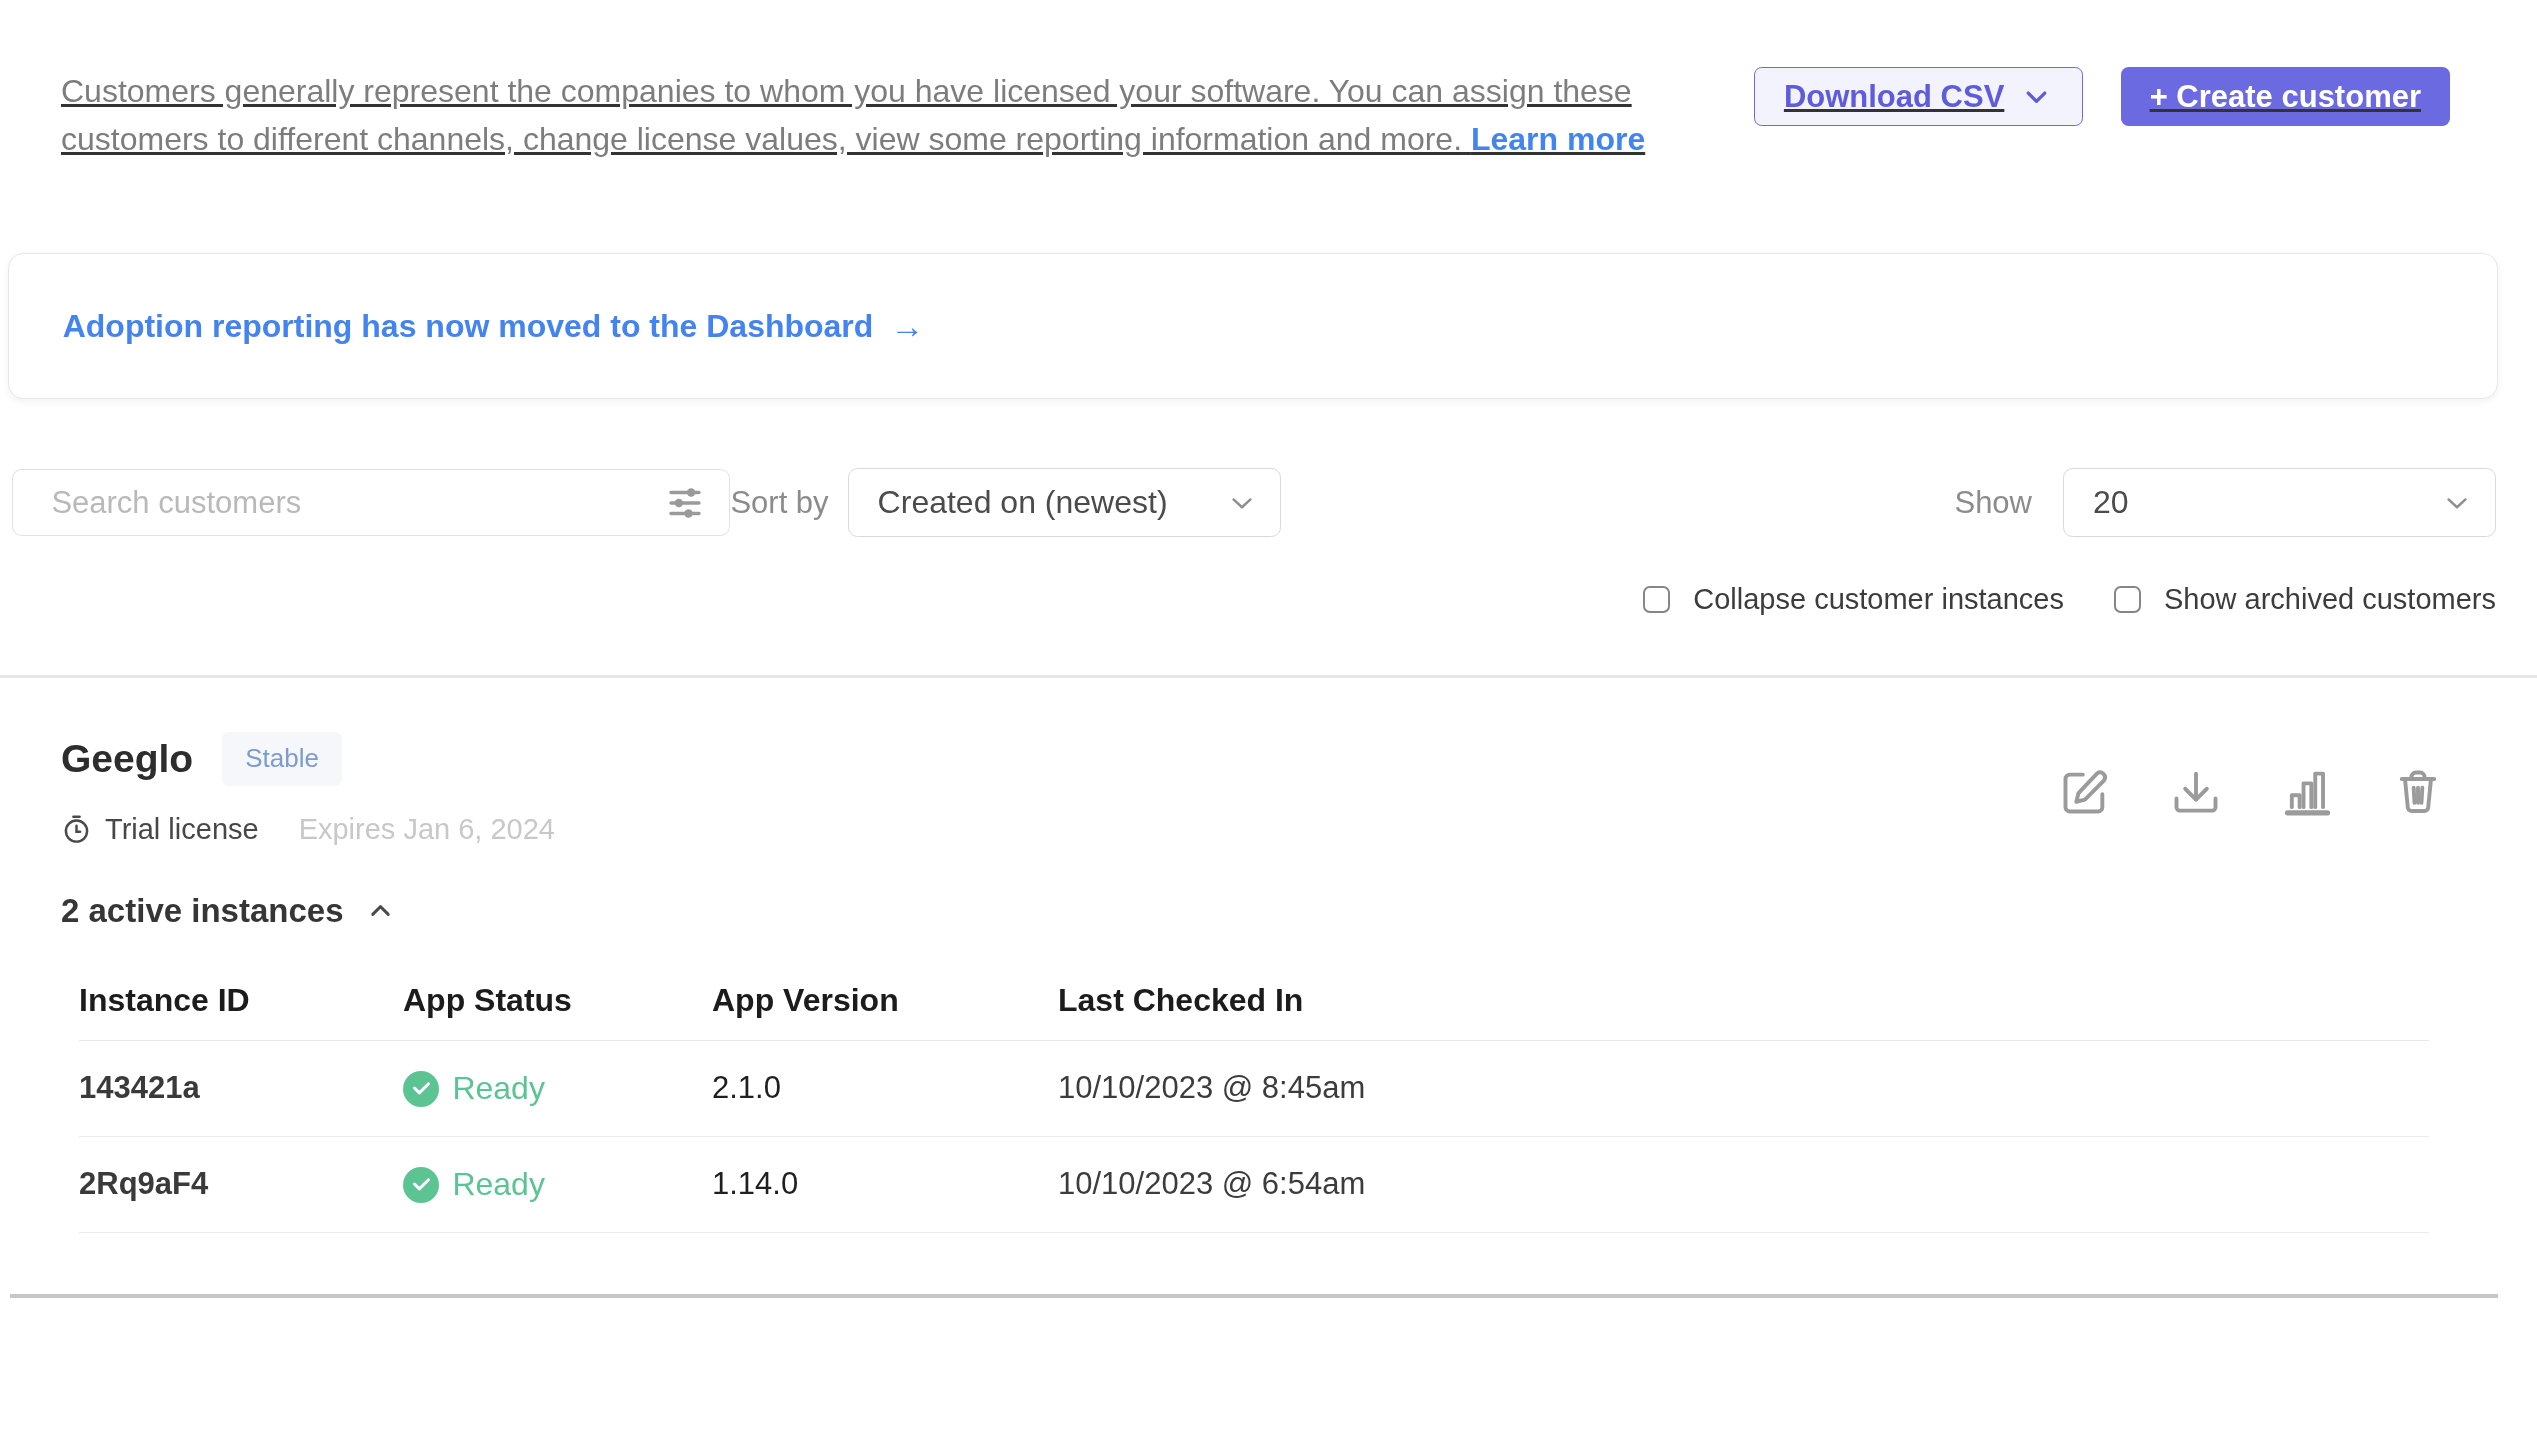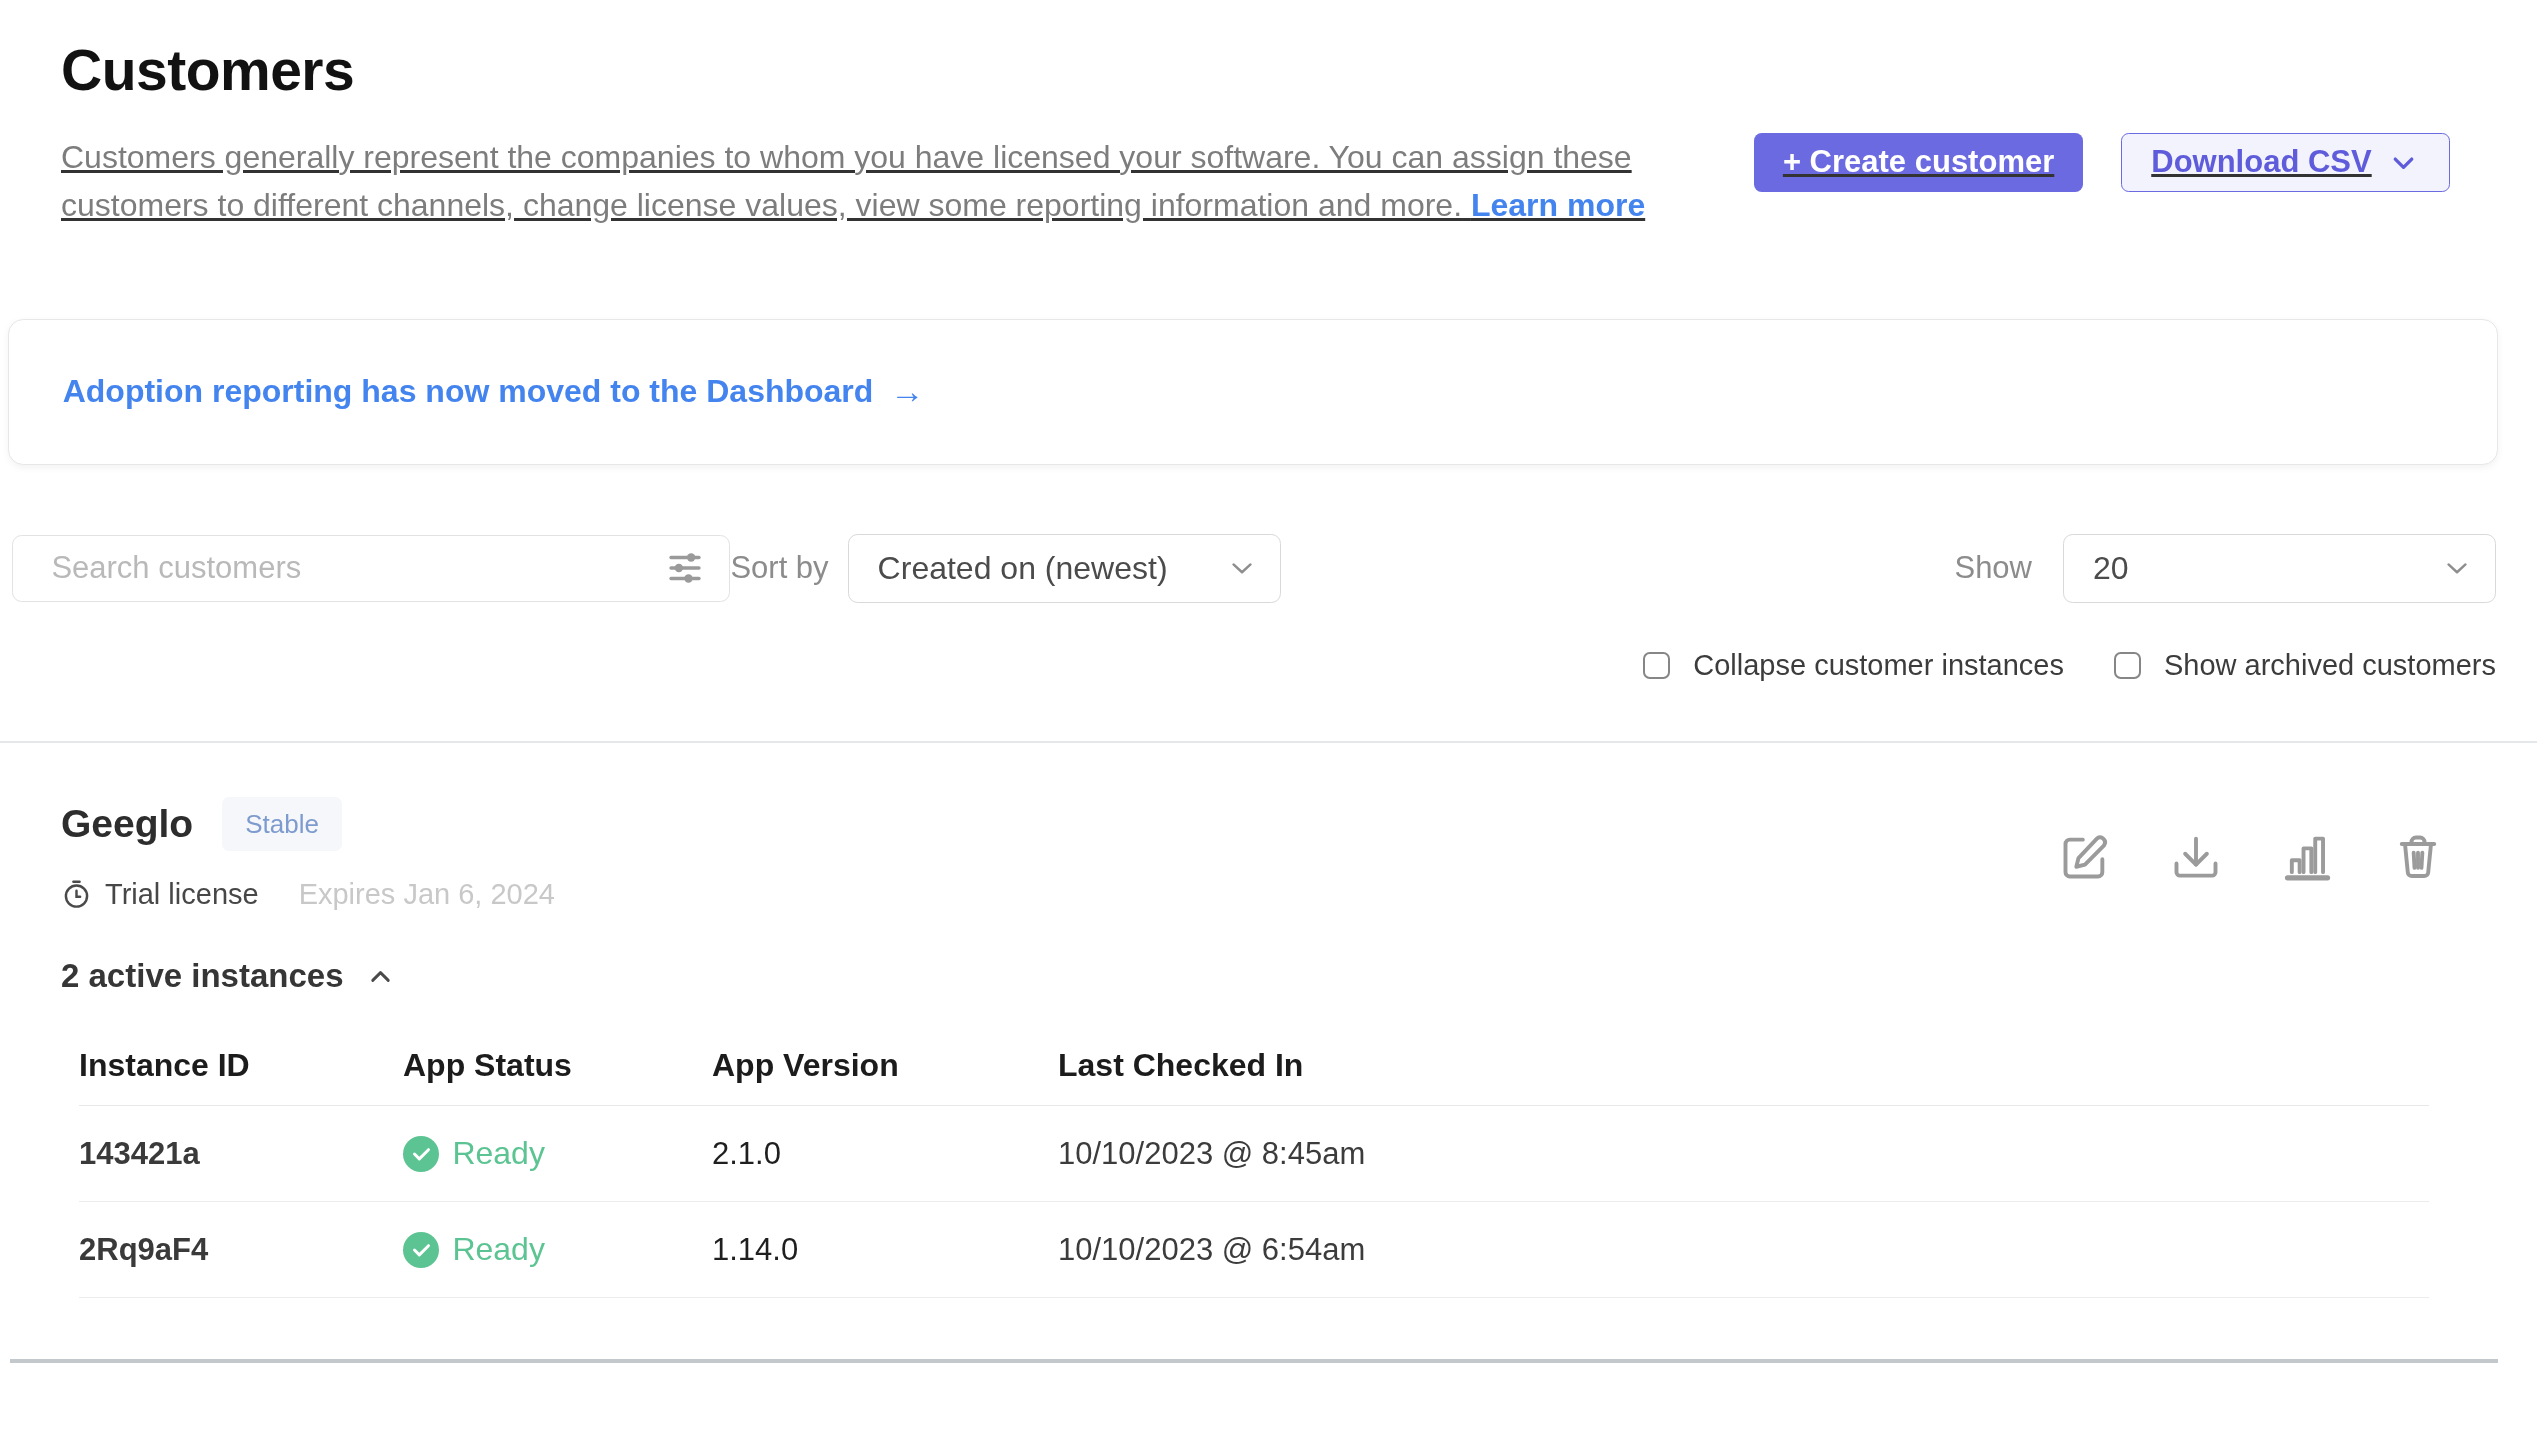--- a/index.html
+++ b/index.html
@@ -84,34 +84,33 @@
   .status-text { font-size:32px; color:#5cc492; }
 
   .bottom-divider { margin:61px 40px 0 9.6px; height:3.8px; background:#c3c8cd; border:none; }
 </style>
 </head>
 <body>
 
 <div class="page">
 
   <header class="page-header">
-    <h1 class="page-title">Customers</h1>
     <div class="header-row">
       <p class="description">
         <span>Customers generally represent the companies to whom you have licensed your software. You can assign these customers to different channels, change license values, view some reporting information and more.</span>
         <a class="link">Learn more</a>
       </p>
       <div class="header-actions">
-        <button class="btn btn-primary">+ Create customer</button>
         <button class="btn btn-secondary">
           <span>Download CSV</span>
           <svg width="33" height="33" viewBox="0 0 24 24" fill="none" stroke="#5f5cdc" stroke-width="2.4" stroke-linecap="round" stroke-linejoin="round">
             <polyline points="6 9.5 12 15.5 18 9.5"></polyline>
           </svg>
         </button>
+        <button class="btn btn-primary">+ Create customer</button>
       </div>
     </div>
   </header>
 
   <div class="banner">
     <a class="banner-link">
       <span>Adoption reporting has now moved to the Dashboard</span>
       <span class="banner-arrow">→</span>
     </a>
   </div>

